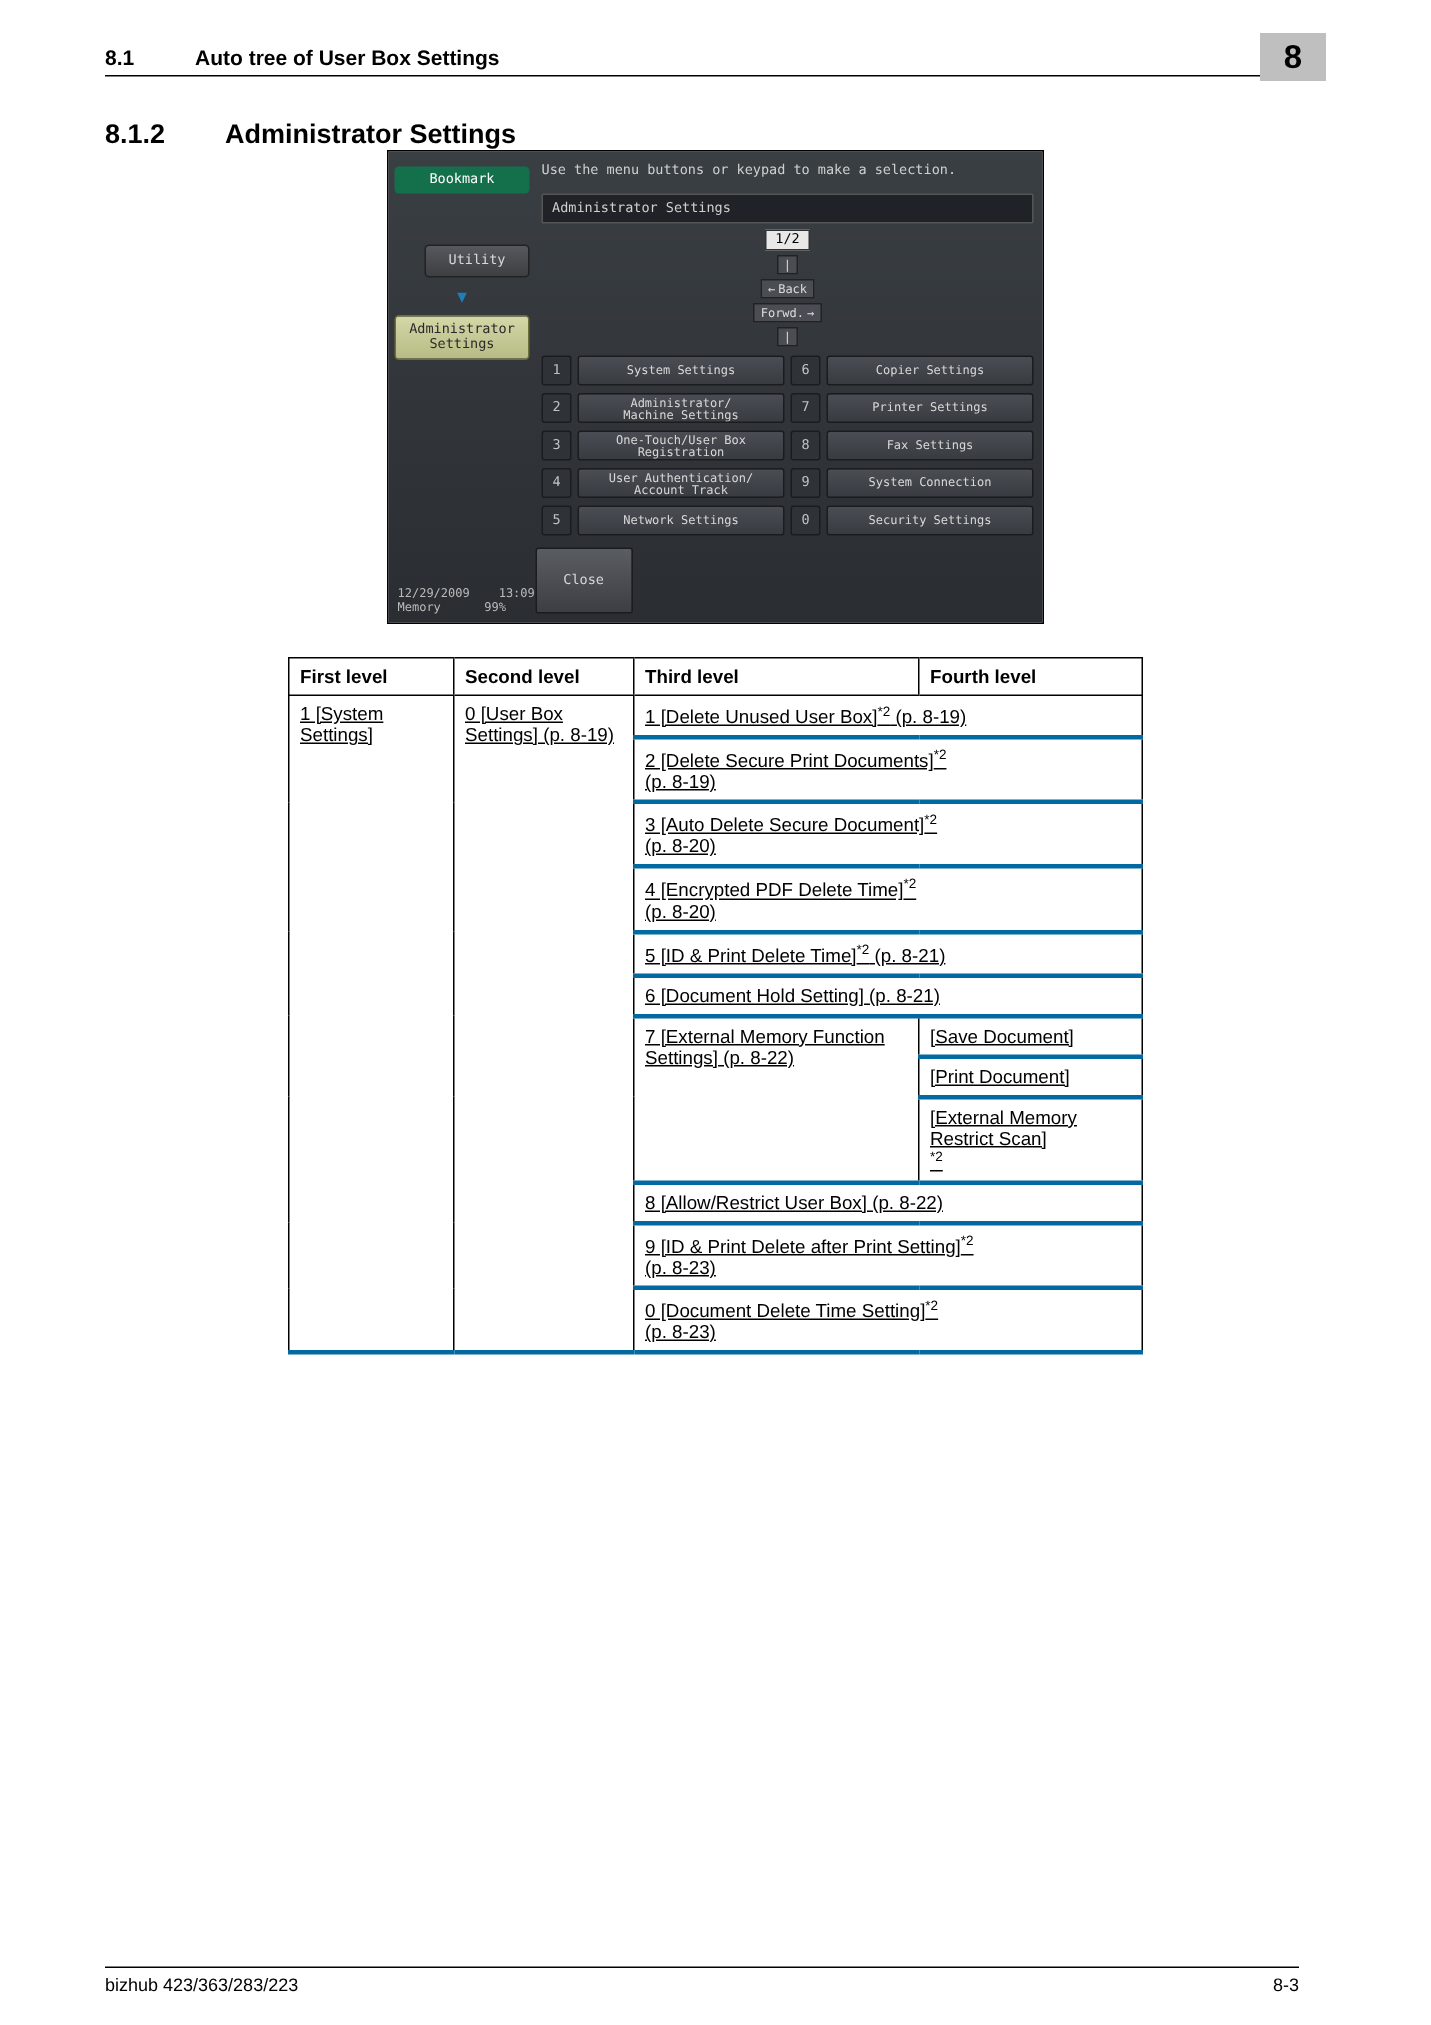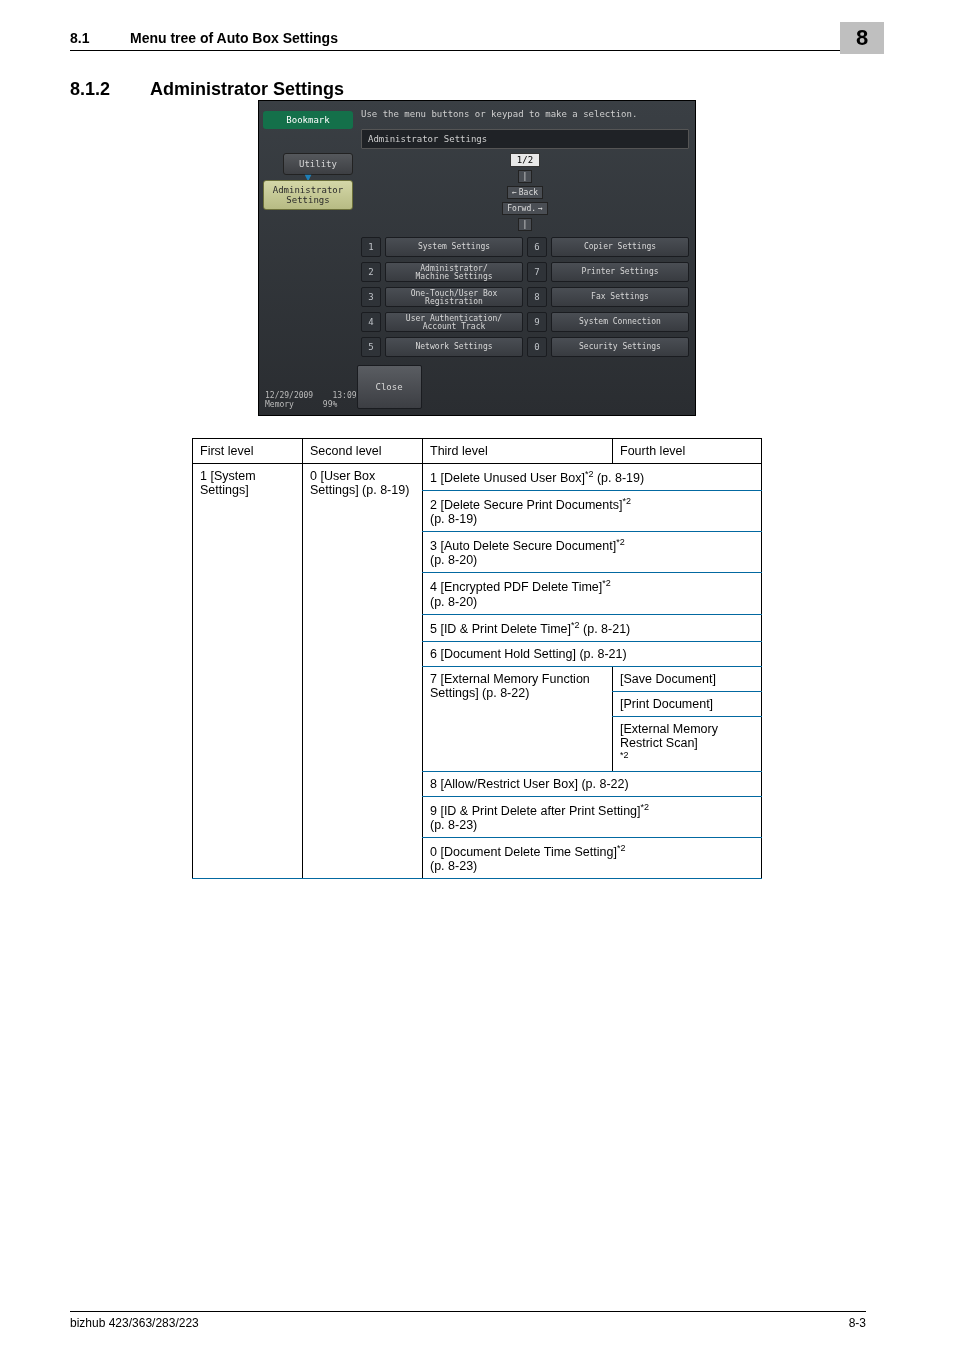--- a/index.html
+++ b/index.html
@@ -10,21 +10,21 @@
   .hdr-title { font-weight: bold; font-size: 14px; flex: 1; }
   .chapter-badge { position: absolute; top: 22px; right: 70px; width: 44px; height: 32px; background: #bfbfbf; color:#000; font-weight: bold; font-size: 22px; text-align: center; line-height: 32px; }
   .sect-row { display: flex; align-items: baseline; margin-top: 28px; }
   .sect-num { font-weight: bold; font-size: 18px; width: 80px; }
   .sect-title { font-weight: bold; font-size: 18px; }
 
   
   .shot-wrap { display:flex; justify-content:center; }
   .shot { width: 438px; background: linear-gradient(#3a3f44,#2a2d31); border: 1px solid #000; color:#d8d8d8; font-family: "Lucida Console", Monaco, monospace; font-size: 9px; position:relative; }
   .shot-inner { display:flex; }
-  .shot-left { width: 98px; padding: 6px 4px 6px 4px; display:flex; flex-direction:column; gap:0; position:relative; }
+  .shot-left { width: 98px; padding: 6px 4px 6px 4px; display:flex; flex-direction:column; gap:10px; position:relative; }
   .shot-right { flex:1; padding: 6px 6px 4px 4px; display:flex; flex-direction:column; }
   .shot-hint { color:#cfcfcf; font-size:9px; margin-bottom:10px; padding-top:2px; }
   .shot-heading-bar { background:#1f2226; color:#cfcfcf; padding:4px 6px; border:1px solid #555; border-radius:1px; margin-bottom:4px; }
   .shot-paging-row { display:flex; justify-content:flex-end; align-items:center; gap:3px; margin-bottom:6px;flex-direction:column; }
   .pg-box { background:#e8e8e8; color:#000; font-size:9px; padding:1px 6px; border:1px solid #333; }
   .pg-btn { background:#4a4e54; border:1px solid #222; color:#ddd; font-size:8px; padding:1px 4px; display:flex; align-items:center; gap:2px; }
   .pg-arrow { font-size:8px; }
   .shot-grid { display:grid; grid-template-columns: 20px 1fr 20px 1fr; column-gap:4px; row-gap:5px; }
   .num-cell { background:#2f3338; border:1px solid #1a1c20; color:#bfc3c8; text-align:center; height:20px; line-height:18px; border-radius:2px; }
   .opt-btn { background: linear-gradient(#4a4e54,#383b40); border:1px solid #1a1c20; color:#d8d8d8; height:20px; line-height:10px; text-align:center; border-radius:2px; padding-top:4px; font-size:8px; overflow:hidden; white-space:nowrap; }
@@ -32,36 +32,36 @@
   .bookmark-tab { background:#14704a; color:#fff; border-radius:3px; text-align:center; padding:4px 2px; font-size:9px; margin-top:4px; }
   .utility-tab { background: linear-gradient(#55585c,#3d3f43); color:#d8d8d8; border:1px solid #222; border-radius:3px; text-align:center; padding:5px 2px; font-size:9px; margin-top:24px;margin-left:20px; }
   .down-arrow { color:#1e7fb8; text-align:center; font-size:11px; margin-top:-4px; margin-bottom:-4px; }
   .admin-tab { background: linear-gradient(#d4d7a7,#b7bb84); color:#2a2a2a; border:1px solid #6b6f3a; border-radius:3px; text-align:center; padding:4px 2px; font-size:9px; line-height:10px; }
   .shot-footer { display:flex; align-items:flex-end; padding:4px 6px 6px 6px; font-size:8px; color:#bbb; }
   .close-btn { background: linear-gradient(#5a5d62,#3c3e43); border:1px solid #1a1c20; color:#d8d8d8; padding:16px 18px; border-radius:2px; font-size:9px; }
 
   
   .tree-wrap { display:flex; justify-content:center; margin-top:22px; }
   table.tree { border-collapse: collapse; width: 570px; font-size: 12.5px; }
-  table.tree th { text-align:left; font-weight:normal; padding:5px 7px; border-top:1px solid #000; border-bottom:1px solid #000; border-left:1px solid #000; }
+  table.tree th { text-align:left; font-weight:bold; padding:5px 7px; border-top:1px solid #000; border-bottom:1px solid #000; border-left:1px solid #000; }
   table.tree th:last-child { border-right:1px solid #000; }
-  table.tree td { padding:5px 7px; border-left:1px solid #000; border-bottom:1px solid #0369a1; vertical-align:top; }
+  table.tree td { padding:5px 7px; border-left:1px solid #000; border-bottom:3px solid #0369a1; vertical-align:top;text-decoration:underline; }
   table.tree td:last-child { border-right:1px solid #000; }
   sup { font-size: 9px; }
 
   .page-footer { position:absolute; bottom:20px; left:70px; right:88px; border-top:1px solid #000; padding-top:4px; font-size:12px; display:flex; justify-content:space-between; }
 </style>
 </head>
 <body>
 
 <div class="page">
   <div class="chapter-badge">8</div>
   <div class="hdr-row">
     <div class="hdr-num">8.1</div>
-    <div class="hdr-title">Menu tree of Auto Box Settings</div>
+    <div class="hdr-title">Auto tree of User Box Settings</div>
   </div>
 
   <div class="sect-row">
     <div class="sect-num">8.1.2</div>
     <div class="sect-title">Administrator Settings</div>
   </div>
 
   <div class="shot-wrap">
     <div class="shot">
       <div class="shot-inner">

